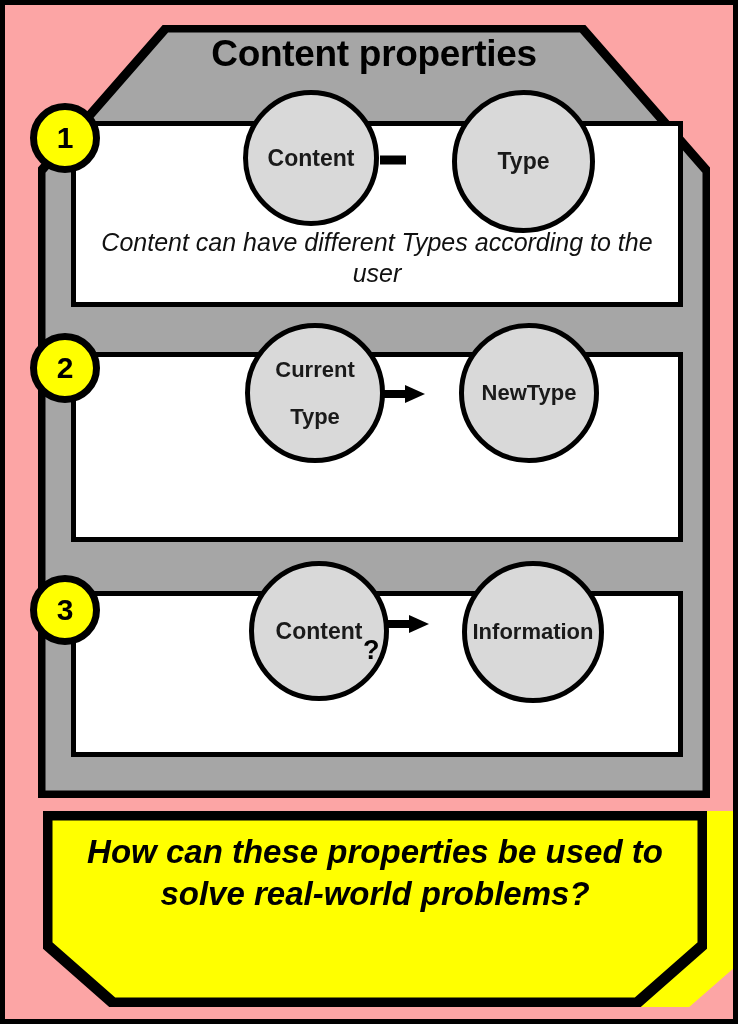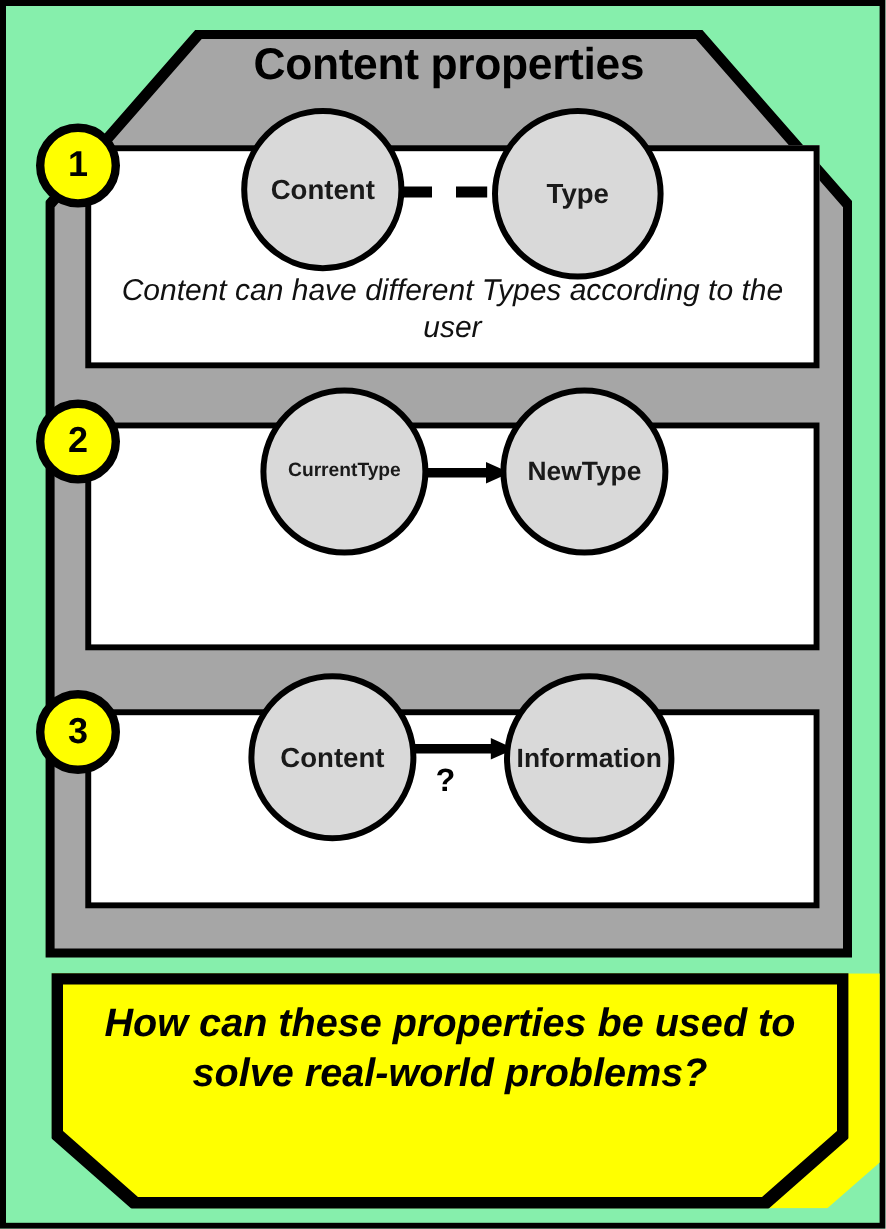--- a/index.html
+++ b/index.html
@@ -10,21 +10,21 @@
   body {
     width: 738px;
     height: 1024px;
     font-family: "Liberation Sans", sans-serif;
   }
 
   #canvas {
     position: relative;
     width: 738px;
     height: 1024px;
-    background: #86efac;
+    background: #fca5a5;
     box-sizing: border-box;
     border: 5px solid #000000;
     overflow: hidden;
   }
 
   
   .gray-panel {
     position: absolute;
     left: 33px;
     top: 20px;
@@ -83,27 +83,28 @@
     box-sizing: border-box;
     display: flex;
     align-items: center;
     justify-content: center;
     text-align: center;
     font-weight: bold;
     color: #1a1a1a;
     z-index: 5;
     line-height: 1.06;
     white-space: nowrap;
+    margin-left: 42px;
   }
 
   
   #node-content-1 { left: 196px; top: 85px;  width: 136px; height: 136px; font-size: 23px; }
   #node-type      { left: 405px; top: 85px;  width: 143px; height: 143px; font-size: 23px; }
   
-  #node-current-type { left: 212px; top: 318px; width: 140px; height: 140px; font-size: 16px; }
+  #node-current-type { left: 198px; top: 318px; width: 140px; height: 140px; font-size: 22px; flex-direction: column; }
   #node-new-type     { left: 412px; top: 318px; width: 140px; height: 140px; font-size: 22px; }
   
   #node-content-3   { left: 202px; top: 556px; width: 140px; height: 140px; font-size: 23px; }
   #node-information { left: 415px; top: 556px; width: 142px; height: 142px; font-size: 22px; }
 
   .node .stack { display: block; }
 
   
   .connector { position: absolute; z-index: 4; }
   #conn-1 { left: 326px; top: 148px; width: 90px; height: 14px; }

